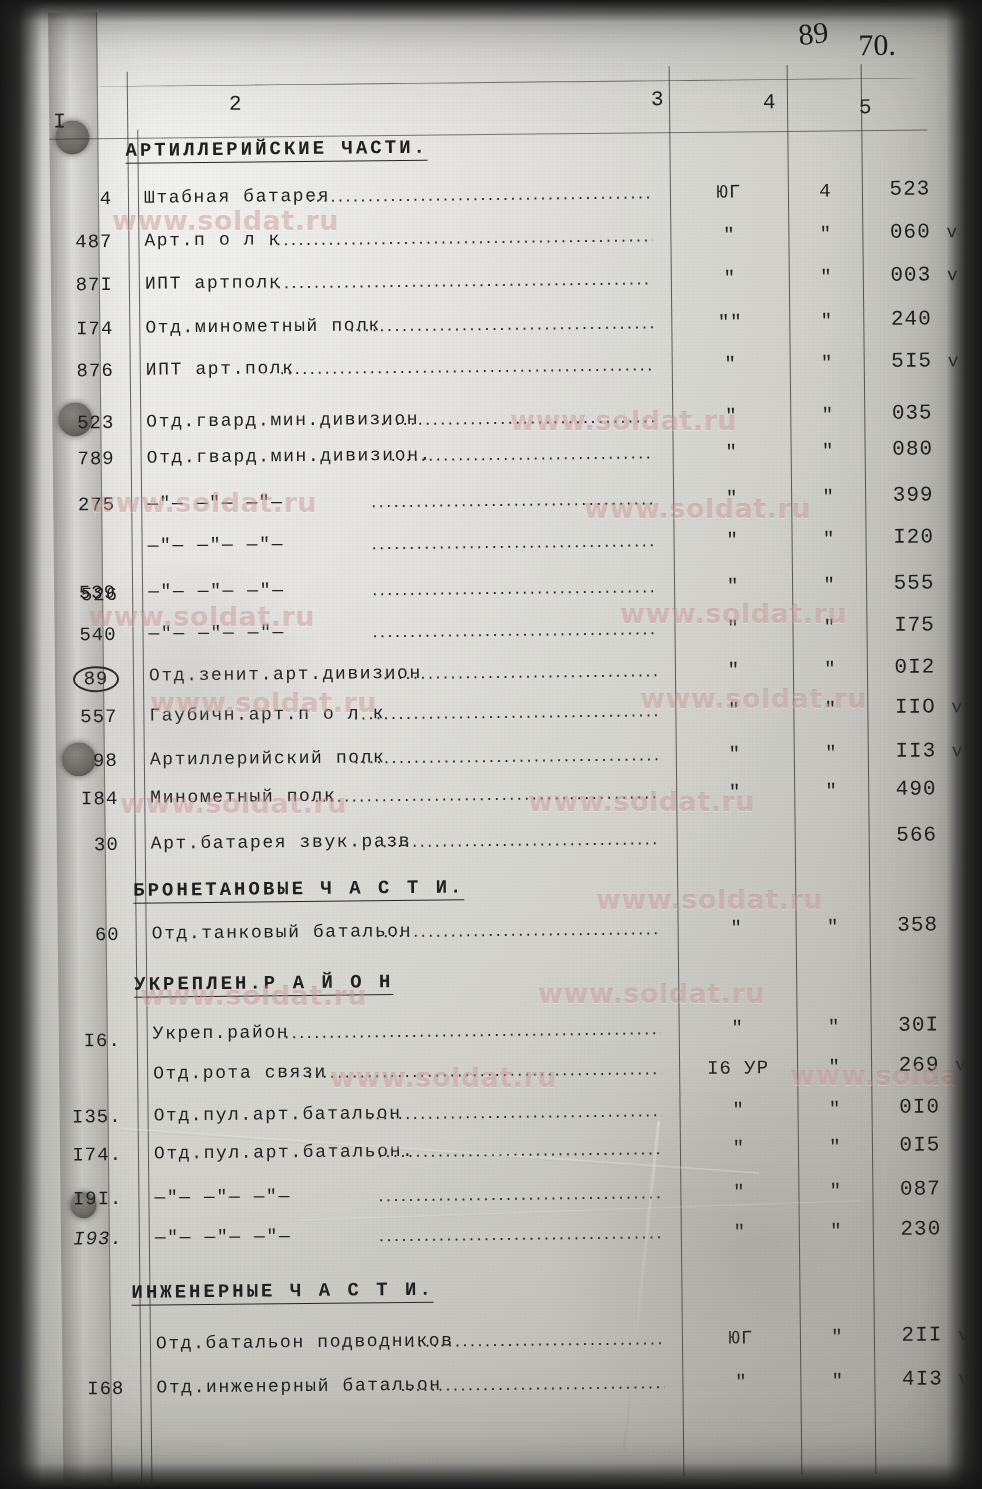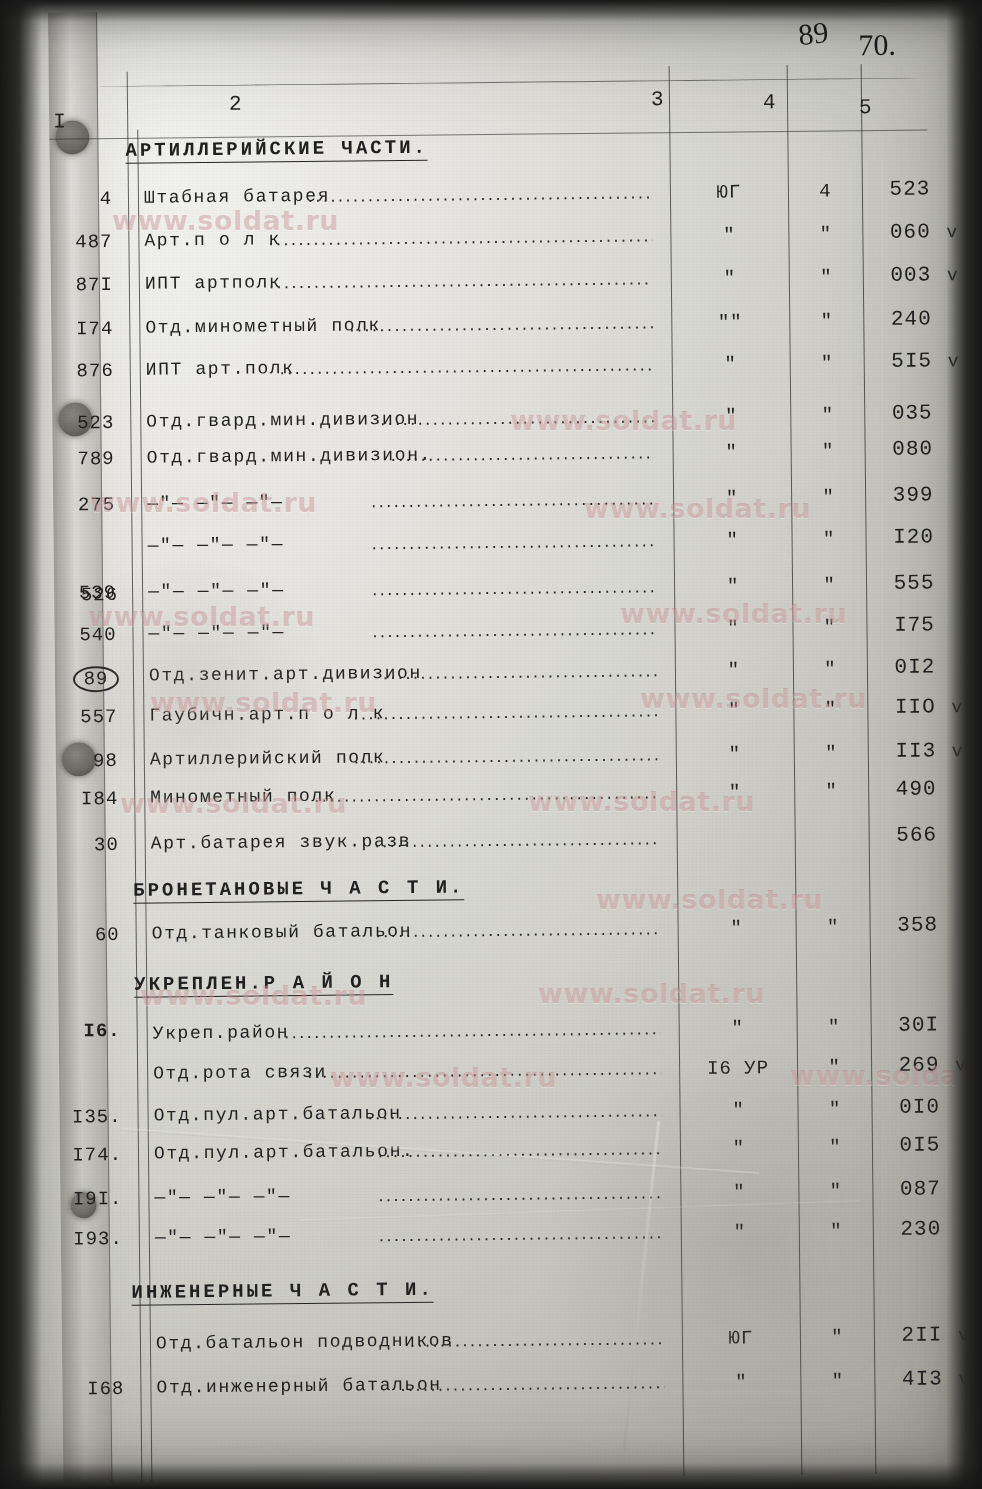--- a/index.html
+++ b/index.html
@@ -261,21 +261,21 @@
         </div>
         <div class="row" style="top: 908px;">
           <div class="idx ink" style="left: 0px; top: 4px;">60</div>
           <div class="name ink" style="top: 4px;">Отд.танковый батальон</div>
           <div class="dots" style="top: 4px; left: 328px; width: 284px; overflow: hidden; white-space: nowrap;">..........................................................................................</div>
           <div class="c3 ink" style="top: 4px;">"</div>
           <div class="c4 ink" style="top: 4px;">"</div>
           <div class="c5 ink" style="top: 2px;">358</div>
         </div>
         <div class="row" style="top: 1008px;">
-          <div class="idx ink" style="left: 0px; top: 0; font-weight: bold;">I6.</div>
+          <div class="idx ink" style="left: 0px; top: 10px;">I6.</div>
           <div class="name ink" style="top: 4px;">Укреп.район</div>
           <div class="dots" style="top: 4px; left: 228px; width: 384px; overflow: hidden; white-space: nowrap;">..........................................................................................</div>
           <div class="c3 ink" style="top: 4px;">"</div>
           <div class="c4 ink" style="top: 4px;">"</div>
           <div class="c5 ink" style="top: 2px;">30I</div>
         </div>
         <div class="row" style="top: 1048px;">
           <div class="idx ink" style="left: 0px; top: 4px;"></div>
           <div class="name ink" style="top: 4px;">Отд.рота связи</div>
           <div class="dots" style="top: 4px; left: 258px; width: 354px; overflow: hidden; white-space: nowrap;">..........................................................................................</div>
@@ -302,21 +302,21 @@
         </div>
         <div class="row" style="top: 1172px;">
           <div class="idx ink" style="left: 0px; top: 4px;">I9I.</div>
           <div class="name ink" style="top: 4px;">—"—      —"—      —"—</div>
           <div class="dots" style="top: 4px; left: 328px; width: 284px; overflow: hidden; white-space: nowrap;">..........................................................................................</div>
           <div class="c3 ink" style="top: 4px;">"</div>
           <div class="c4 ink" style="top: 4px;">"</div>
           <div class="c5 ink" style="top: 2px;">087</div>
         </div>
         <div class="row" style="top: 1212px;">
-          <div class="idx ink" style="left: 0px; top: 4px;">I93.</div>
+          <div class="idx ink" style="left: 0px; top: 4px; font-style: italic;">I93.</div>
           <div class="name ink" style="top: 4px;">—"—      —"—      —"—</div>
           <div class="dots" style="top: 4px; left: 328px; width: 284px; overflow: hidden; white-space: nowrap;">..........................................................................................</div>
           <div class="c3 ink" style="top: 4px;">"</div>
           <div class="c4 ink" style="top: 4px;">"</div>
           <div class="c5 ink" style="top: 2px;">230</div>
         </div>
         <div class="row" style="top: 1318px;">
           <div class="idx ink" style="left: 0px; top: 4px;"></div>
           <div class="name ink" style="top: 4px;">Отд.батальон подводников</div>
           <div class="dots" style="top: 4px; left: 358px; width: 254px; overflow: hidden; white-space: nowrap;">..........................................................................................</div>

